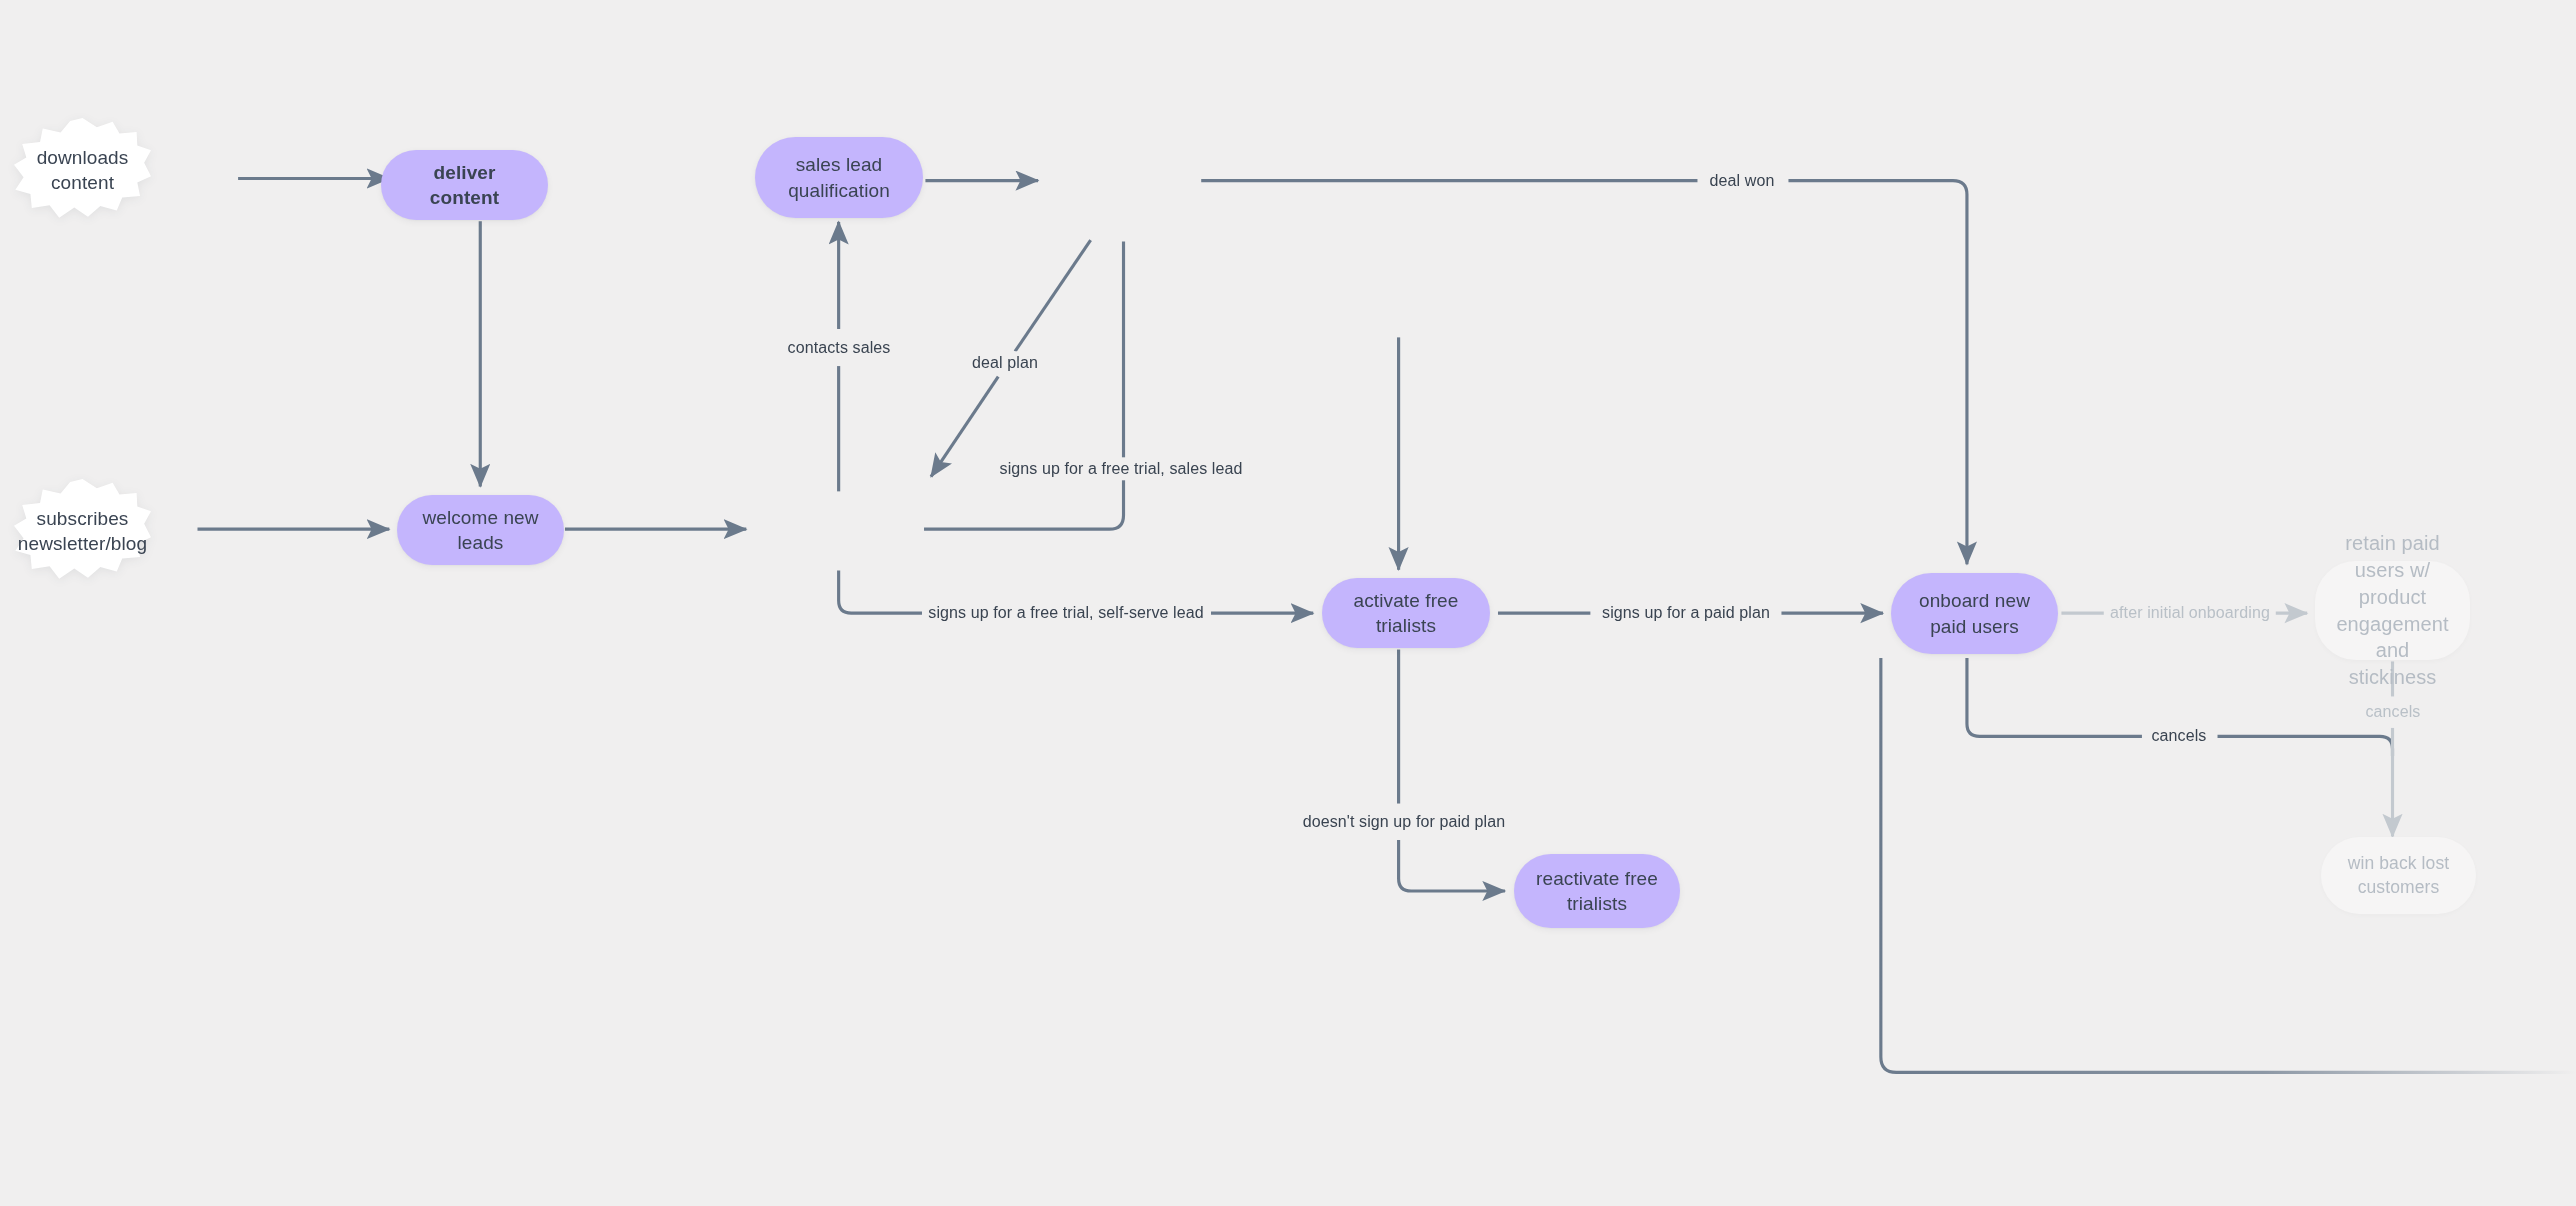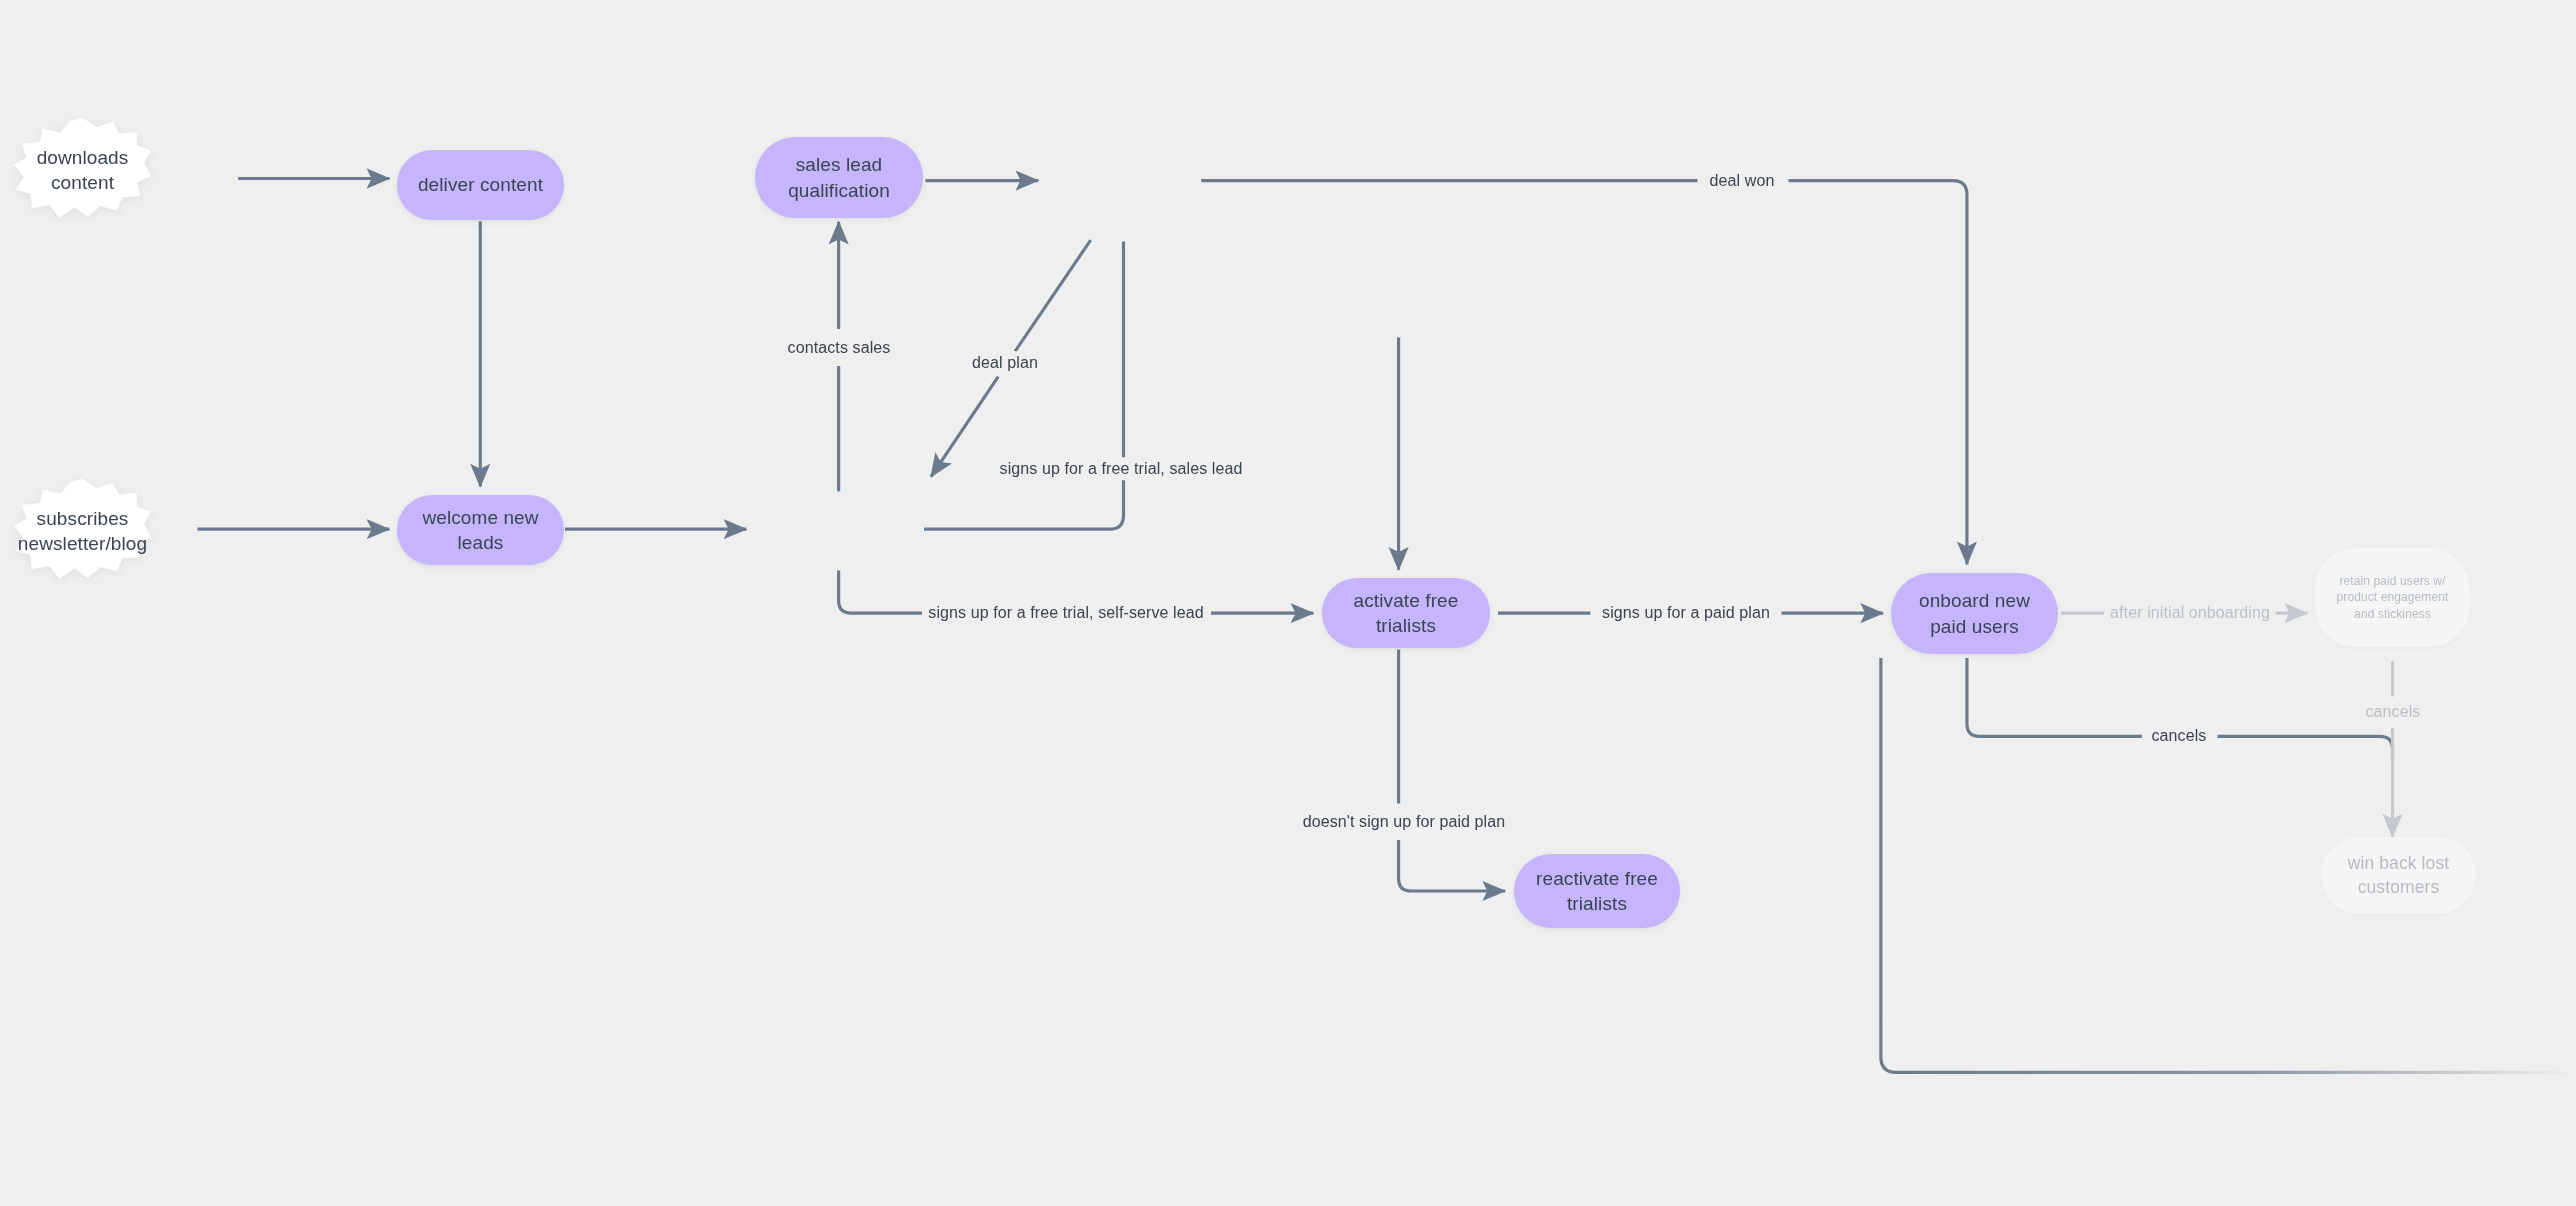--- a/index.html
+++ b/index.html
@@ -151,39 +151,39 @@
       <path d="M 3418 905 L 3418 955"></path>
       <path d="M 3418 1000 L 3418 1155" marker-end="url(#ahf)"></path>
     </g>
   </svg>
 
   <div class="node burst" style="left:14px;top:90px;width:137px;height:104px;">
     <div class="burstbg"></div>
     <span class="txt">downloads content</span>
   </div>
 
-  <div class="node rounded" style="left:397px;top:122px;width:167px;height:70px;">deliver content</div>
+  <div class="node rounded" style="left:381px;top:122px;width:167px;height:70px;font-weight:bold;">deliver content</div>
 
   <div class="node rounded" style="left:755px;top:109px;width:168px;height:81px;">sales lead qualification</div>
 
 
 
   <div class="node burst" style="left:14px;top:451px;width:137px;height:104px;text-align:center;">
     <div class="burstbg"></div>
     <span class="txt">subscribes newsletter/blog</span>
   </div>
 
   <div class="node rounded" style="left:397px;top:467px;width:167px;height:70px;">welcome new leads</div>
 
 
   <div class="node rounded" style="left:1322px;top:550px;width:168px;height:70px;">activate free trialists</div>
 
   <div class="node rounded" style="left:1891px;top:545px;width:167px;height:81px;">onboard new paid users</div>
 
-  <div class="node rounded faded" style="left:2315px;top:520px;width:155px;height:99px;font-size:12px;">retain paid users w/ product engagement and stickiness</div>
+  <div class="node rounded faded" style="left:2315px;top:533px;width:155px;height:99px;font-size:20px;">retain paid users w/ product engagement and stickiness</div>
 
   <div class="node rounded" style="left:1514px;top:826px;width:166px;height:74px;">reactivate free trialists</div>
 
   <div class="node rounded faded" style="left:2321px;top:809px;width:155px;height:77px;font-size:17.5px;">win back lost customers</div>
 
   <div class="elabel" style="left:839px;top:320px;">contacts sales</div>
 
   <div class="elabel" style="left:1005px;top:335px;">deal plan</div>
 
   <div class="elabel" style="left:1742px;top:153px;">deal won</div>

